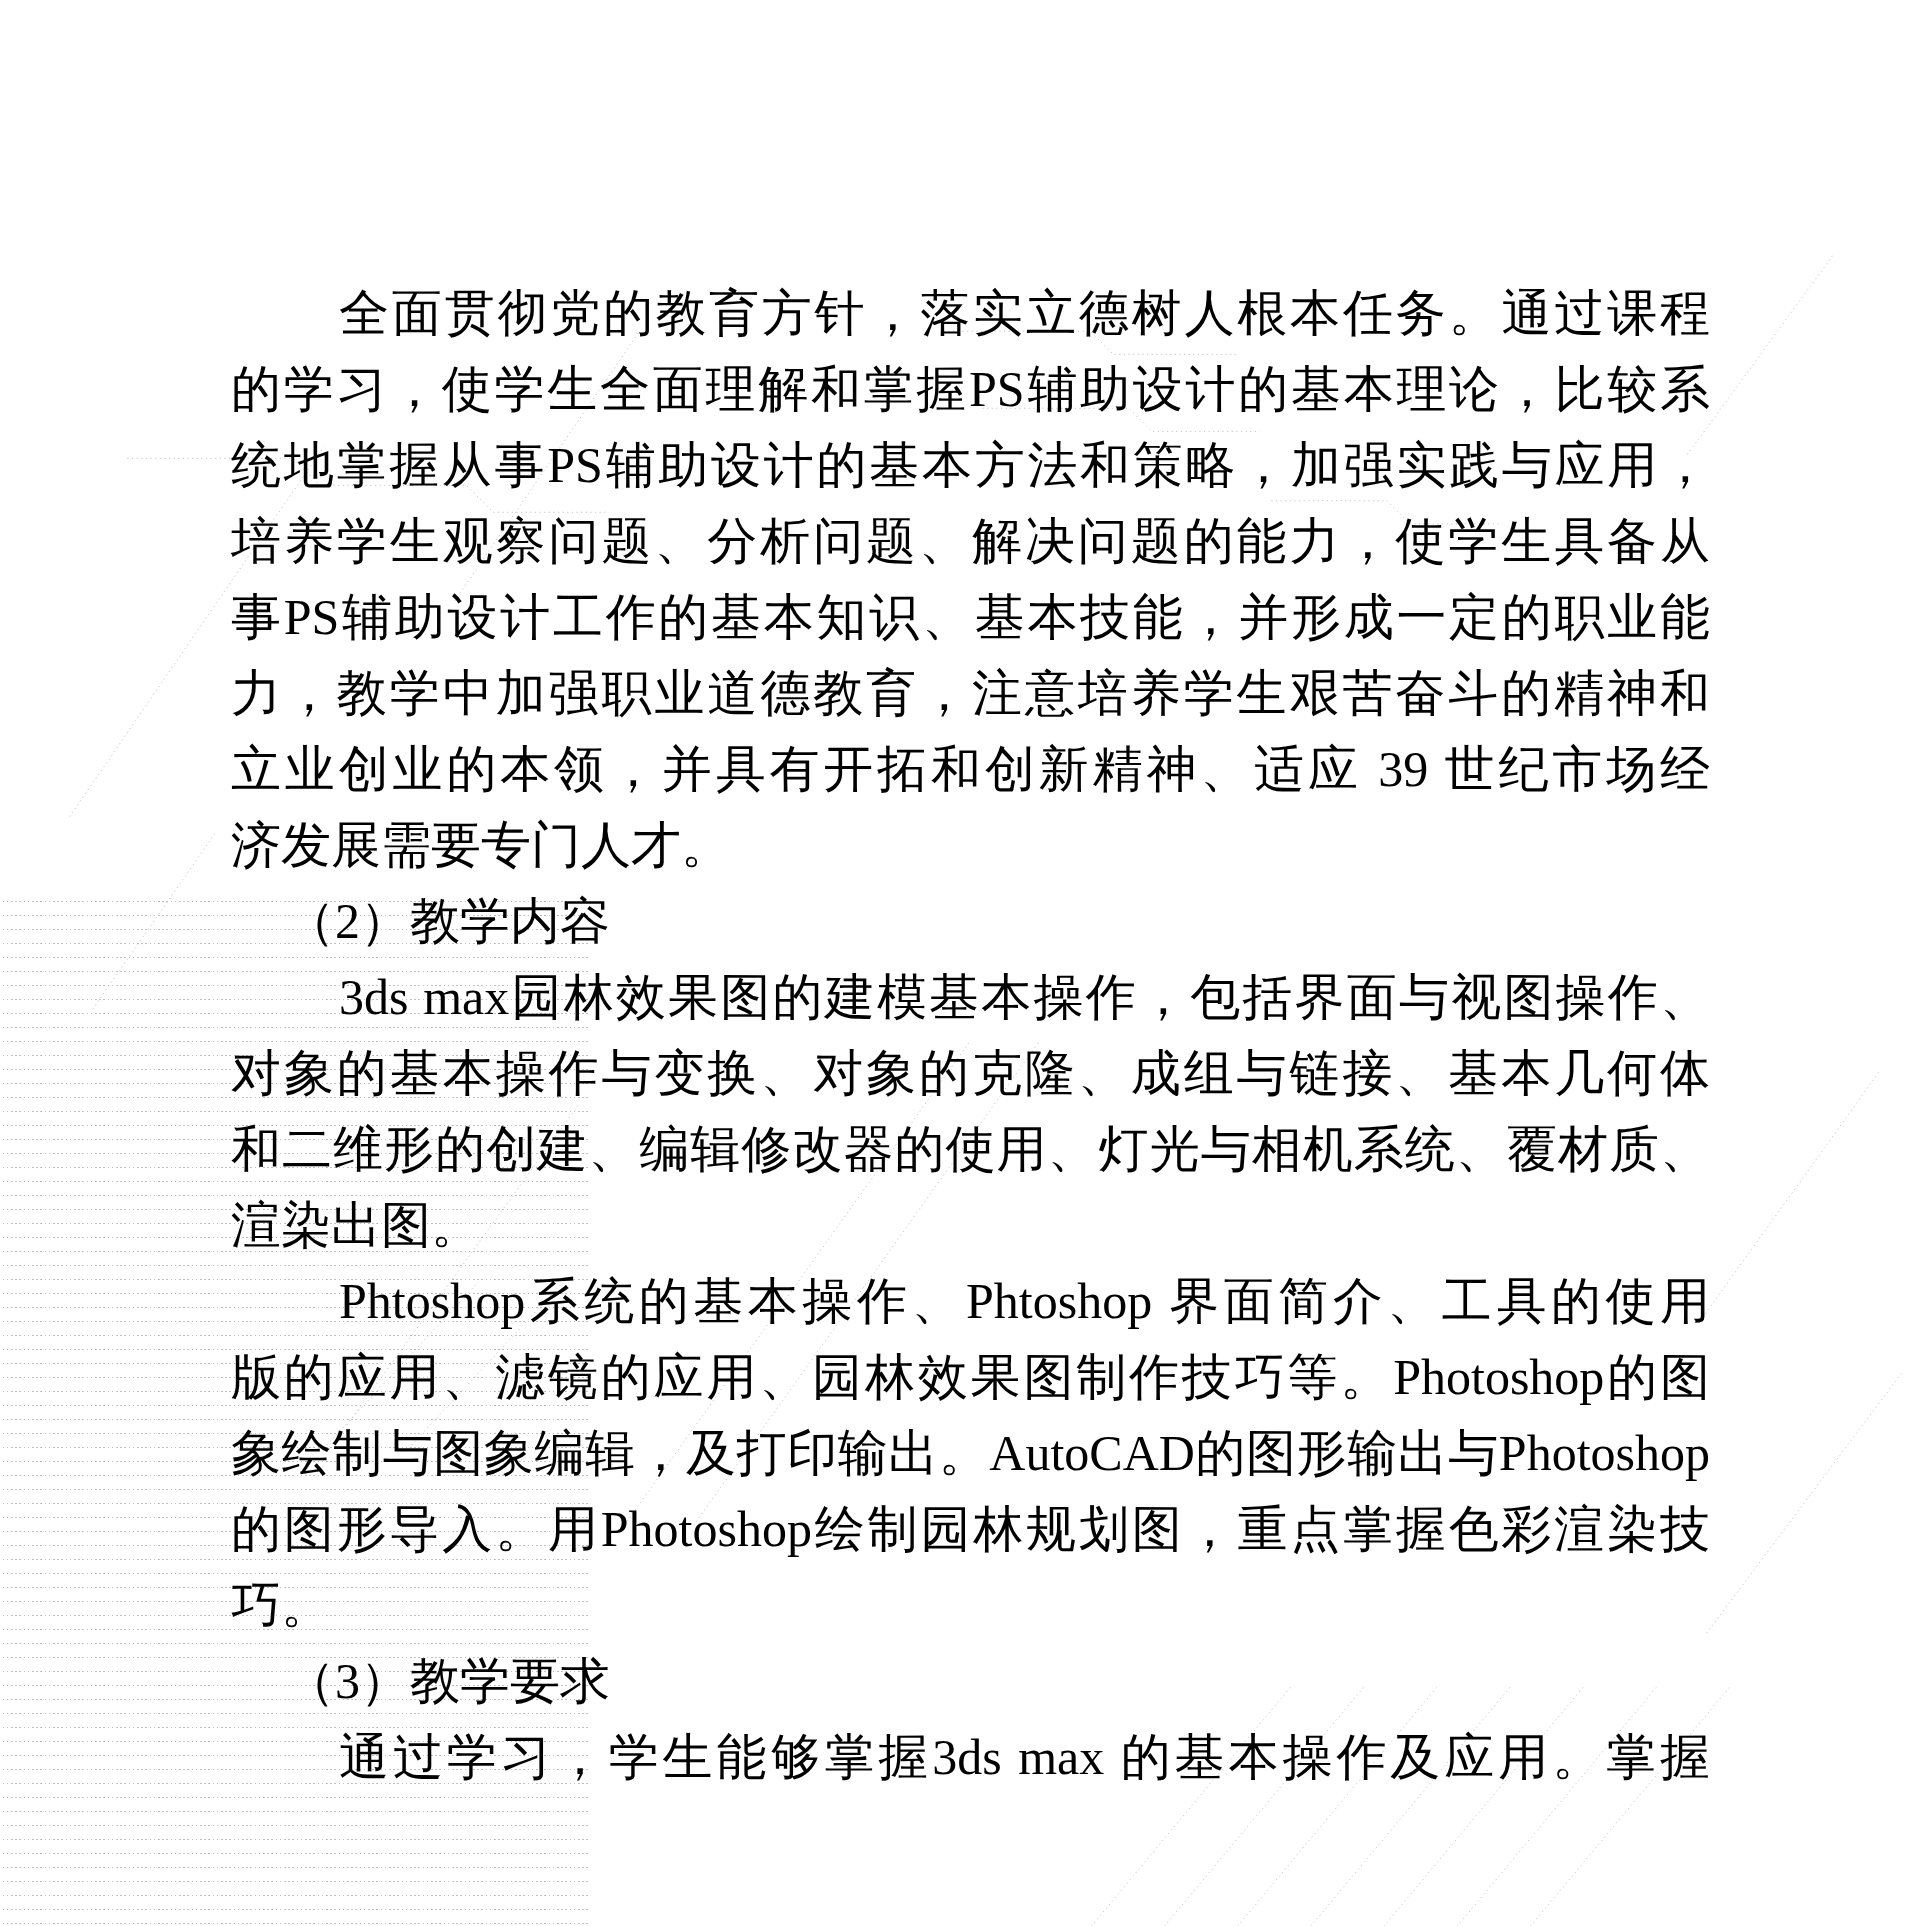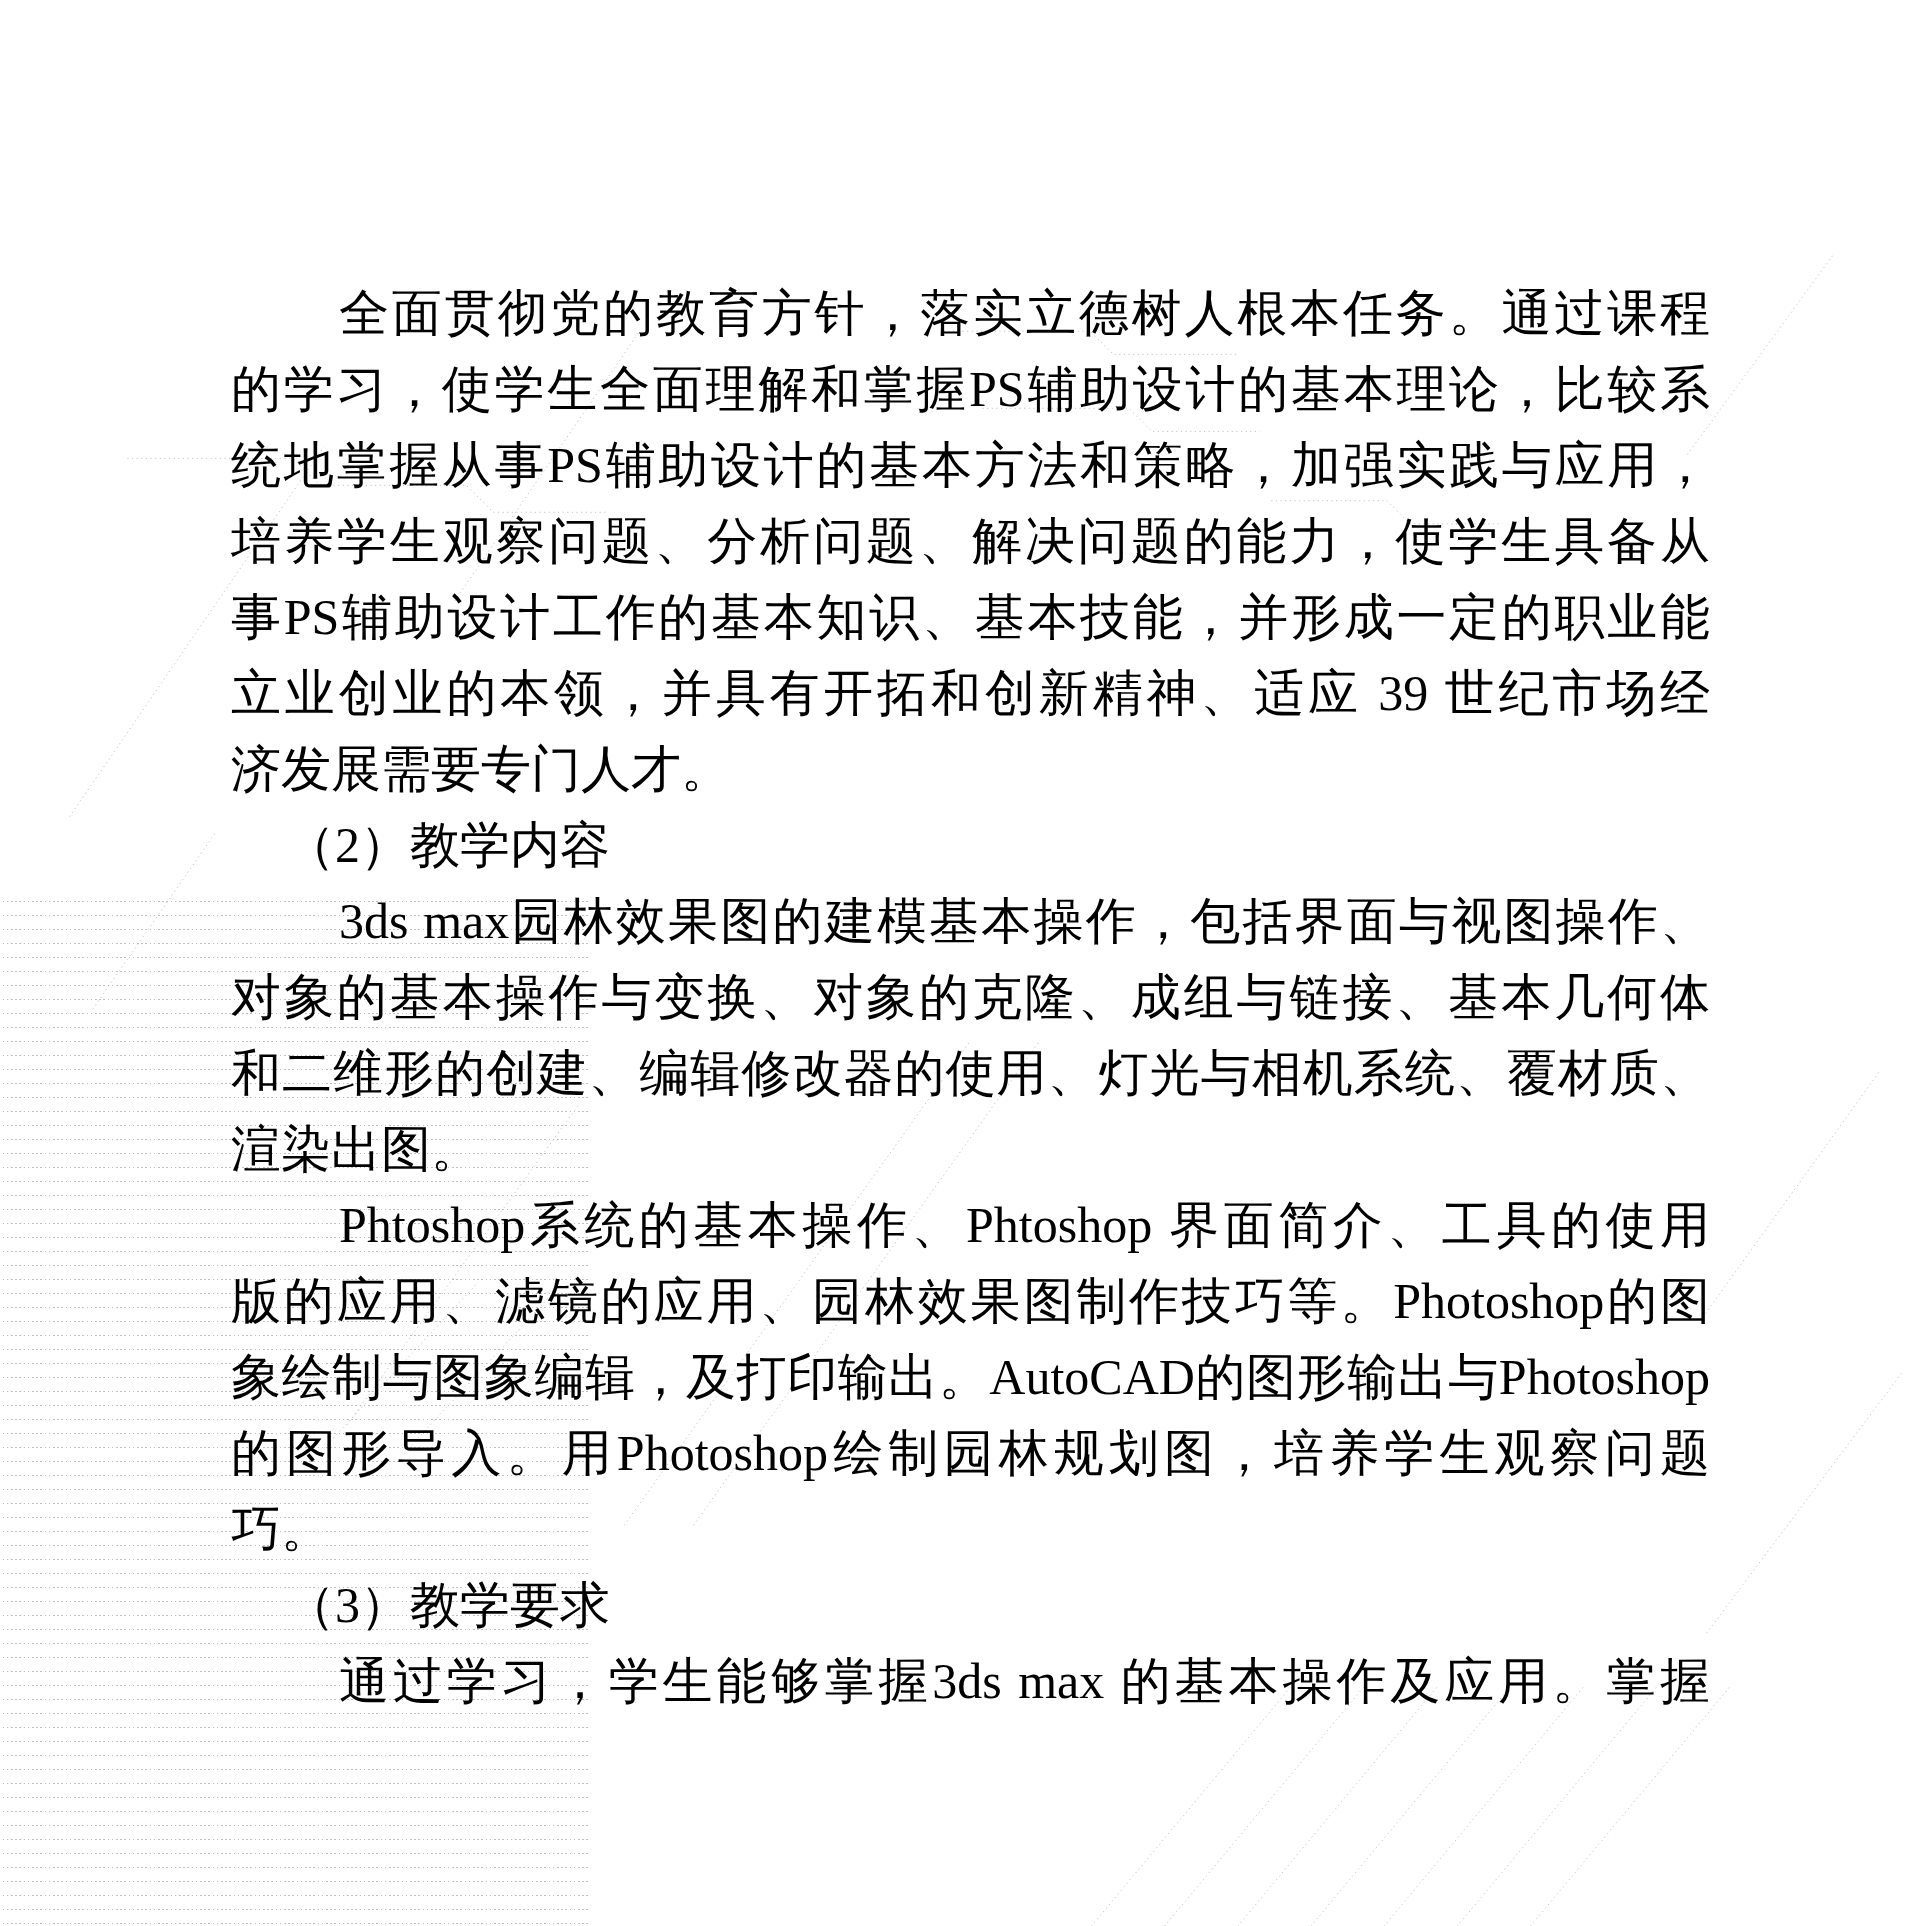--- a/index.html
+++ b/index.html
@@ -78,28 +78,29 @@
     <path d="M3150,5420 h450"></path>
   </g>
 </svg>
 
 <div class="textblock" style="color: rgb(0, 0, 0);">
     <div class="line j first">全面贯彻党的教育方针，落实立德树人根本任务。通过课程</div>
     <div class="line j">的学习，使学生全面理解和掌握PS辅助设计的基本理论，比较系</div>
     <div class="line j">统地掌握从事PS辅助设计的基本方法和策略，加强实践与应用，</div>
     <div class="line j">培养学生观察问题、分析问题、解决问题的能力，使学生具备从</div>
     <div class="line j">事PS辅助设计工作的基本知识、基本技能，并形成一定的职业能</div>
+    <div class="line j">力，教学中加强职业道德教育，注意培养学生艰苦奋斗的精神和</div>
     <div class="line j">立业创业的本领，并具有开拓和创新精神、适应 39 世纪市场经</div>
     <div class="line">济发展需要专门人才。</div>
     <div class="line sub">（2）教学内容</div>
     <div class="line j first">3ds max园林效果图的建模基本操作，包括界面与视图操作、</div>
     <div class="line j">对象的基本操作与变换、对象的克隆、成组与链接、基本几何体</div>
     <div class="line j">和二维形的创建、编辑修改器的使用、灯光与相机系统、覆材质、</div>
     <div class="line">渲染出图。</div>
     <div class="line j first">Phtoshop系统的基本操作、Phtoshop 界面简介、工具的使用</div>
     <div class="line j">版的应用、滤镜的应用、园林效果图制作技巧等。Photoshop的图</div>
     <div class="line j">象绘制与图象编辑，及打印输出。AutoCAD的图形输出与Photoshop</div>
-    <div class="line j">的图形导入。用Photoshop绘制园林规划图，培养学生观察问题</div>
+    <div class="line j">的图形导入。用Photoshop绘制园林规划图，重点掌握色彩渲染技</div>
     <div class="line">巧。</div>
     <div class="line sub">（3）教学要求</div>
     <div class="line j first">通过学习，学生能够掌握3ds max 的基本操作及应用。掌握</div>
   </div>
 
 
 </body></html>

